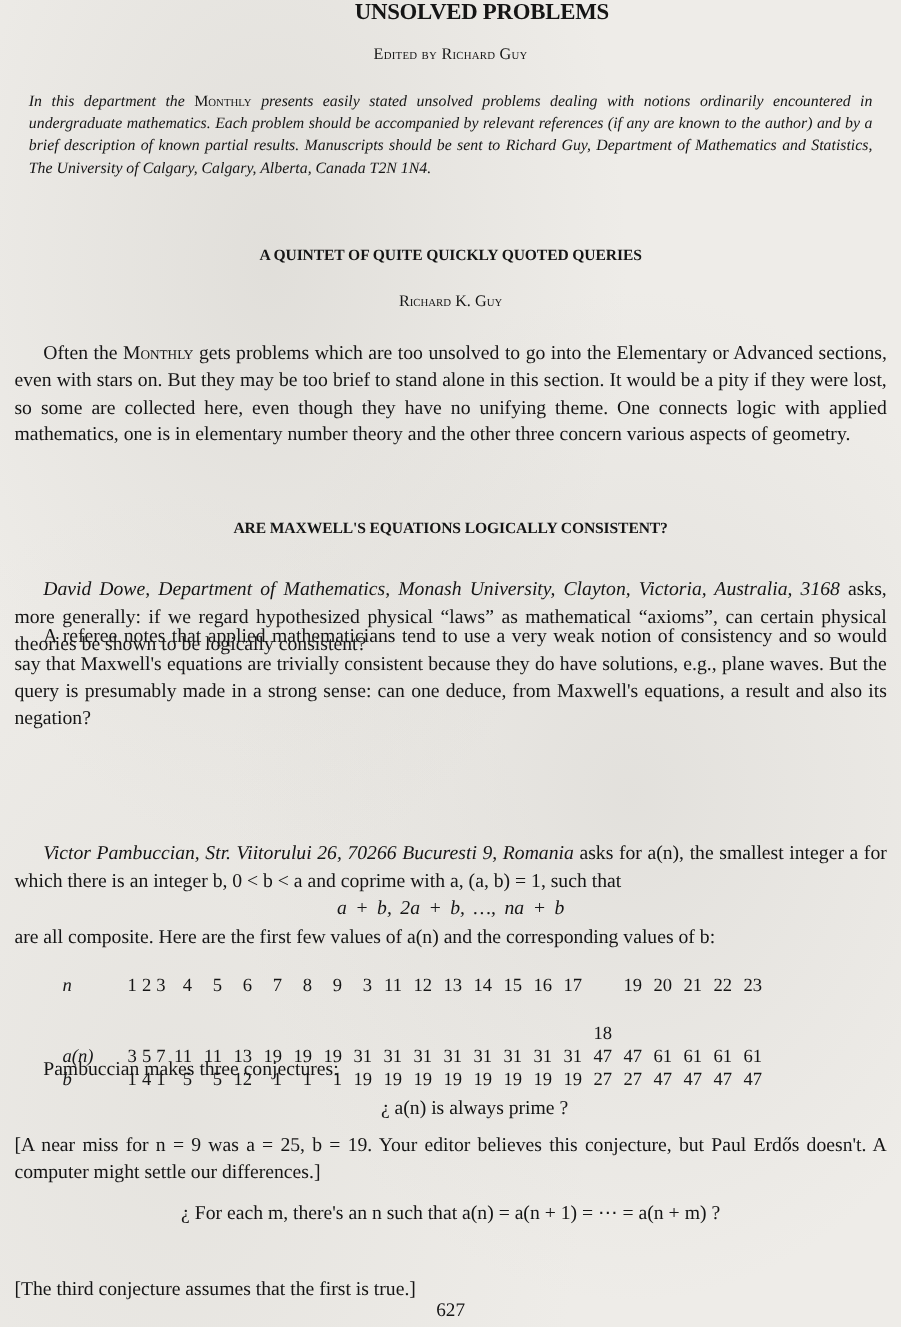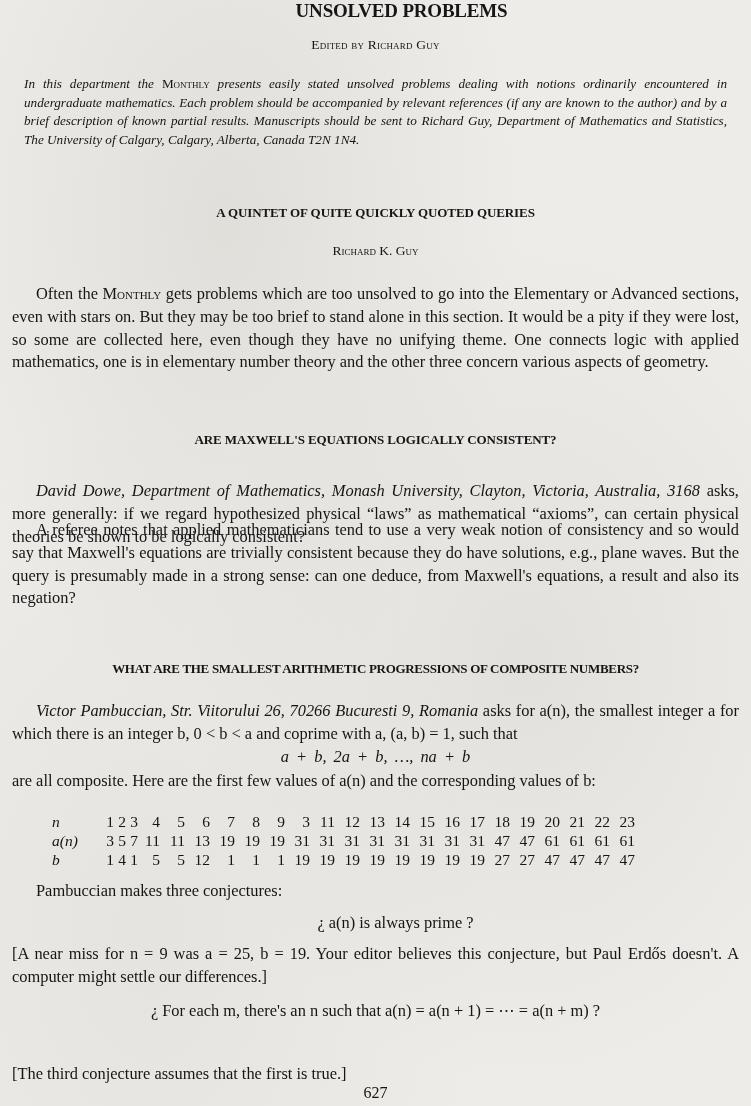--- a/index.html
+++ b/index.html
@@ -61,21 +61,20 @@
     <span>Often the </span><span class="sc">Monthly</span><span> gets problems which are too unsolved to go into the Elementary or Advanced sections, even with stars on. But they may be too brief to stand alone in this section. It would be a pity if they were lost, so some are collected here, even though they have no unifying theme. One connects logic with applied mathematics, one is in elementary number theory and the other three concern various aspects of geometry.</span>
   </div>
 
   <div class="abs center heading" style="top:432px;">ARE MAXWELL'S EQUATIONS LOGICALLY CONSISTENT?</div>
 
   <div class="abs para indent" style="top:470px;margin-top:10px;">
     <span class="it">David Dowe, Department of Mathematics, Monash University, Clayton, Victoria, Australia, 3168</span><span> asks, more generally: if we regard hypothesized physical “laws” as mathematical “axioms”, can certain physical theories be shown to be logically consistent?</span>
   </div>
   <div class="abs para indent" style="top:519px;">A referee notes that applied mathematicians tend to use a very weak notion of consistency and so would say that Maxwell's equations are trivially consistent because they do have solutions, e.g., plane waves. But the query is presumably made in a strong sense: can one deduce, from Maxwell's equations, a result and also its negation?</div>
 
-  <div class="abs center heading" style="top:661px; letter-spacing:-0.3px;">WHAT ARE THE SMALLEST ARITHMETIC PROGRESSIONS OF COMPOSITE NUMBERS?</div>
 
   <div class="abs para indent" style="top:700px;">
     <span class="it">Victor Pambuccian, Str. Viitorului 26, 70266 Bucuresti 9, Romania</span><span> asks for a(n), the smallest integer a for which there is an integer b, 0 &lt; b &lt; a and coprime with a, (a, b) = 1, such that</span>
   </div>
 
   <div class="abs center formula" style="top:747px;">a + b,  2a + b,   …,   na + b</div>
 
   <div class="abs para" style="top:770px;">are all composite. Here are the first few values of a(n) and the corresponding values of b:</div>
 
   <div class="abs table">
@@ -92,21 +91,21 @@
           <span class="tcell" style="width: 25px;">8</span>
           <span class="tcell" style="width: 25px;">9</span>
           <span class="tcell" style="width: 25px;">3</span>
           <span class="tcell" style="width: 25px;">11</span>
           <span class="tcell" style="width: 25px;">12</span>
           <span class="tcell" style="width: 25px;">13</span>
           <span class="tcell" style="width: 25px;">14</span>
           <span class="tcell" style="width: 25px;">15</span>
           <span class="tcell" style="width: 25px;">16</span>
           <span class="tcell" style="width: 25px;">17</span>
-          <span class="tcell" style="width: 25px;">18</span>
+          <span class="tcell" style="width: 25px; margin-top: 40px;">18</span>
           <span class="tcell" style="width: 25px;">19</span>
           <span class="tcell" style="width: 25px;">20</span>
           <span class="tcell" style="width: 25px;">21</span>
           <span class="tcell" style="width: 25px;">22</span>
           <span class="tcell" style="width: 25px;">23</span>
         </span>
     </div>
     <div class="trow">
       <span class="tlabel">a(n)</span>
       <span class="cells" style="display: flex;">

